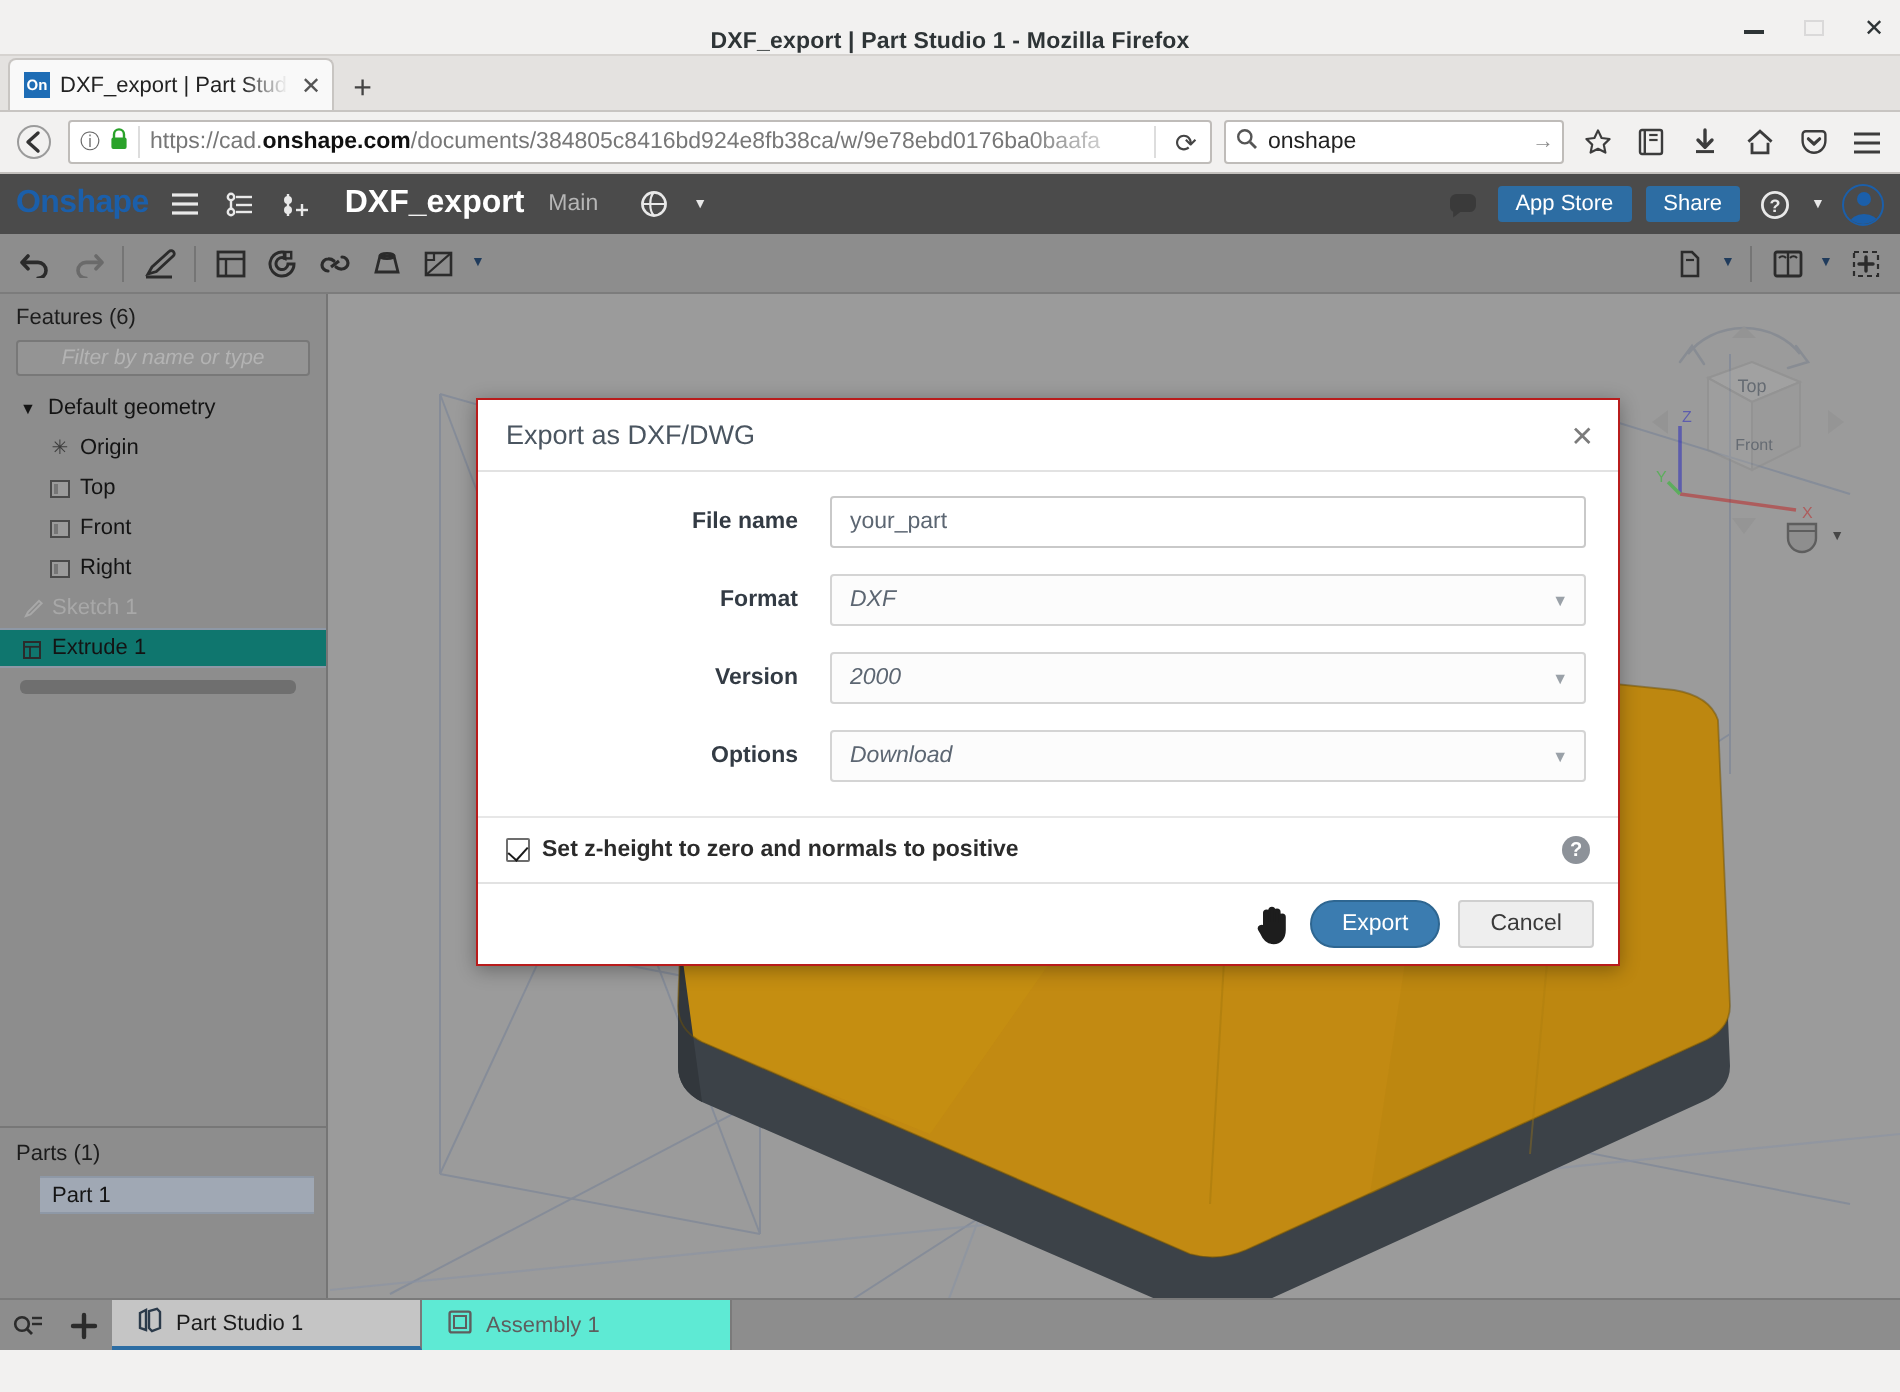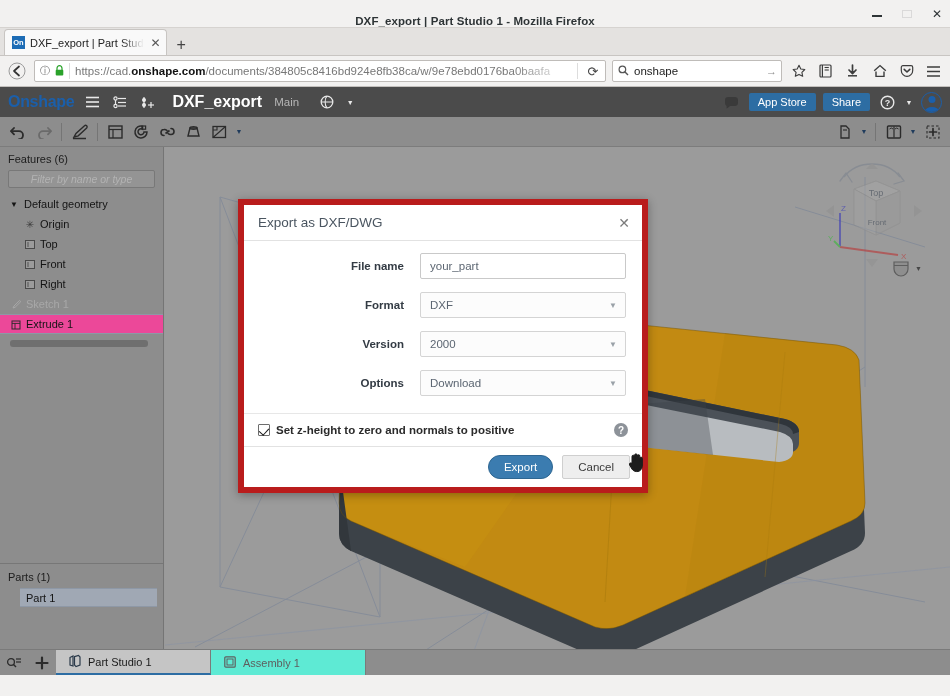--- a/index.html
+++ b/index.html
@@ -142,21 +142,21 @@
     display:flex; align-items:center; padding: 0 5px; font-style: italic;
     margin-bottom: 6px;
     justify-content: center;
   }
   .tree-row {
     height: 20px; display:flex; align-items:center; gap: 4px;
     font-size: 11px; color: #141414; padding-left: 2px;
   }
   .tree-row.indent1 { padding-left: 16px; }
   .tree-row.disabled { color: #a8a8a8; }
-  .tree-row.selected { background: #ec4899; border-top:1px solid #8e98a6; border-bottom:1px solid #8e98a6; margin: 0 -8px; padding-left: 10px; }
+  .tree-row.selected { background: #0f766e; border-top:1px solid #8e98a6; border-bottom:1px solid #8e98a6; margin: 0 -8px; padding-left: 10px; }
   .chev { font-size: 8px; width: 10px; color:#141414;}
   .mini-ico { width: 12px; height: 12px; display:flex; align-items:center; justify-content:center; font-size:10px; color:#3d3d3d;}
   .plane-ico {
     width: 10px; height: 9px; border: 1px solid #4a4a4a; background: #9b9b9b;
     display:block; position: relative;
   }
   .plane-ico::after{content:"";position:absolute;left:1px;top:1px;width:2px;bottom:1px;background:#4a4a4a;opacity:.45;}
   .hscroll { height: 7px; background: #6f6f6f; border-radius: 3px; margin: 6px 4px 0 2px; width: 138px;}
   #parts-panel {
     border-top: 1px solid #777; padding: 7px 8px 0 8px; height: 112px;
@@ -191,22 +191,22 @@
     min-width: 155px; display:flex; align-items:center; gap: 6px;
     padding: 0 12px; font-size: 11px; color:#1a1a1a;
     border-right: 1px solid #7a7a7a; position:relative;
   }
   .doc-tab.active { background: #c5c5c5; border-bottom: 2px solid #2d6da3; }
   .doc-tab.inactive { background: #5eead4; color:#5e5e5e; }
 
   
   #dlg-overlay { position:absolute; left:0; top:0; right:0; bottom:0; z-index: 20; pointer-events:none; }
   #dialog {
-    position:absolute; left: 238px; top: 112px; width: 410px;
-    background: #fff; border: 6px solid #b91c1c;
+    position:absolute; left: 238px; top: 112px; width: 572px;
+    background: #fff; border: 1px solid #b91c1c;
     box-shadow: 0 2px 9px rgba(0,0,0,.32);
     pointer-events: auto;
   }
   #dlg-head {
     height: 36px; display:flex; align-items:center;
     padding: 0 12px 0 14px; border-bottom: 1px solid #e2e2e2;
   }
   #dlg-head .t { font-size: 13.5px; color: #4a5560; }
   #dlg-head .x { margin-left:auto; font-size: 14px; color:#7b7b7b; }
   #dlg-body { padding: 12px 16px 4px 16px; }
@@ -216,21 +216,21 @@
     font-size: 11.5px; font-weight: bold; color: #333b44;
   }
   .field-input {
     flex: 1; height: 26px; border: 1px solid #c9c9c9; border-radius: 2px;
     display:flex; align-items:center; padding: 0 6px 0 9px;
     font-size: 11.5px; color: #5c6672; background:#fff;
   }
   .field-select {
     flex: 1; height: 26px; border: 1px solid #d4d4d4; border-radius: 2px;
     display:flex; align-items:center; padding: 0 8px 0 9px;
-    font-size: 11.5px; color: #5c6672; background:#fcfcfc;
+    font-size: 11.5px; color: #5c6672; background:#fcfcfc;font-style:italic;
   }
   .field-select .caret { margin-left:auto; font-size: 8px; color:#9aa1a8; }
   #dlg-check {
     border-top: 1px solid #e7e7e7;
     display:flex; align-items:center; padding: 9px 14px 9px 14px;
   }
   .chk {
     width: 12px; height: 12px; border: 1px solid #6d6d6d; background:#fff;
     position:relative; flex:none; margin-right: 6px; border-radius:1px;
   }

